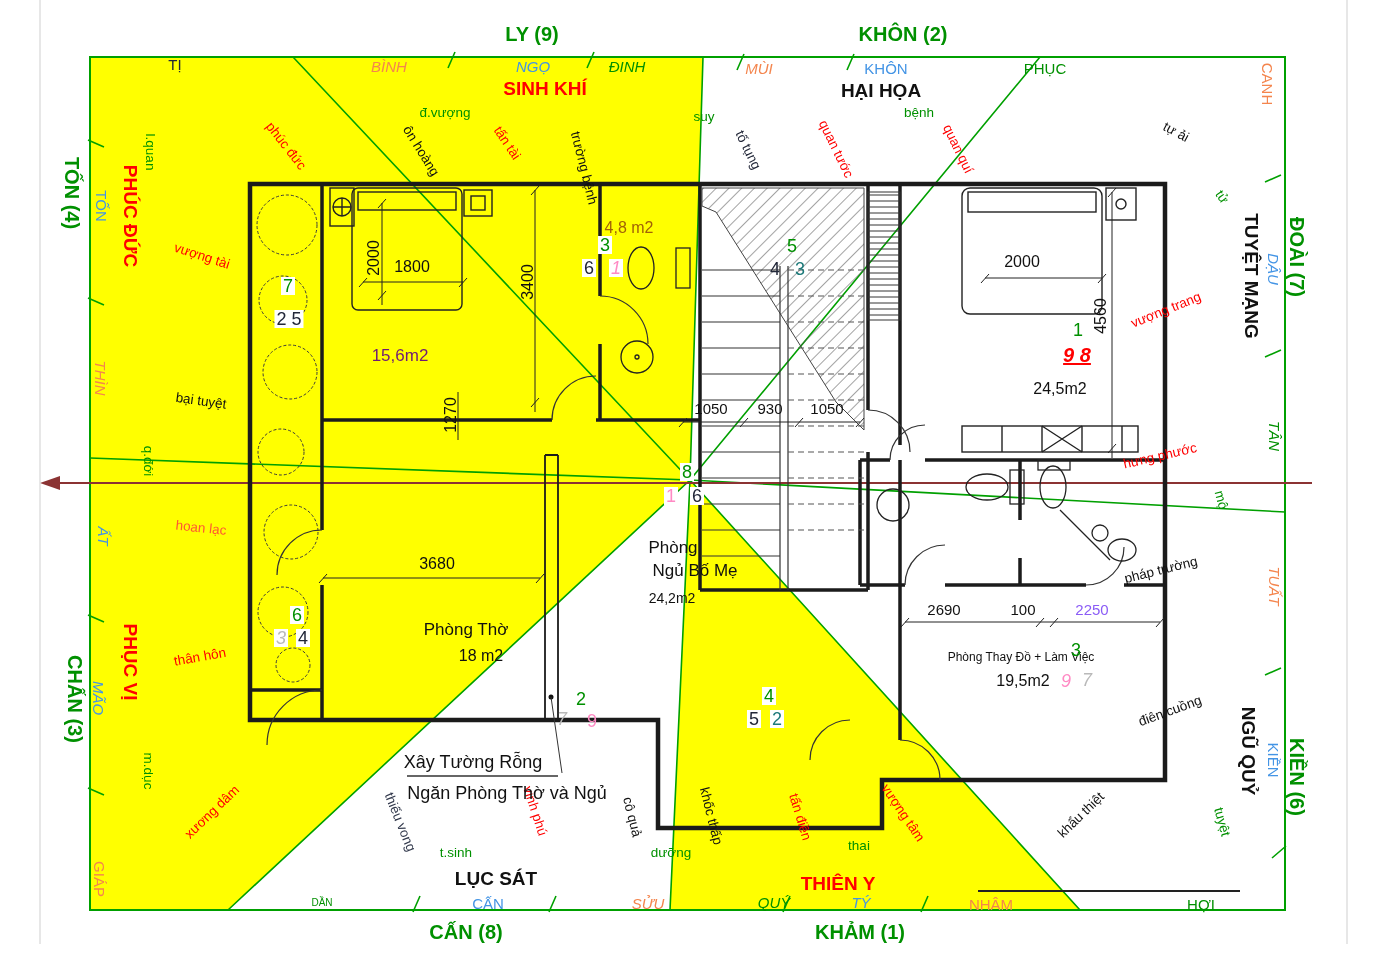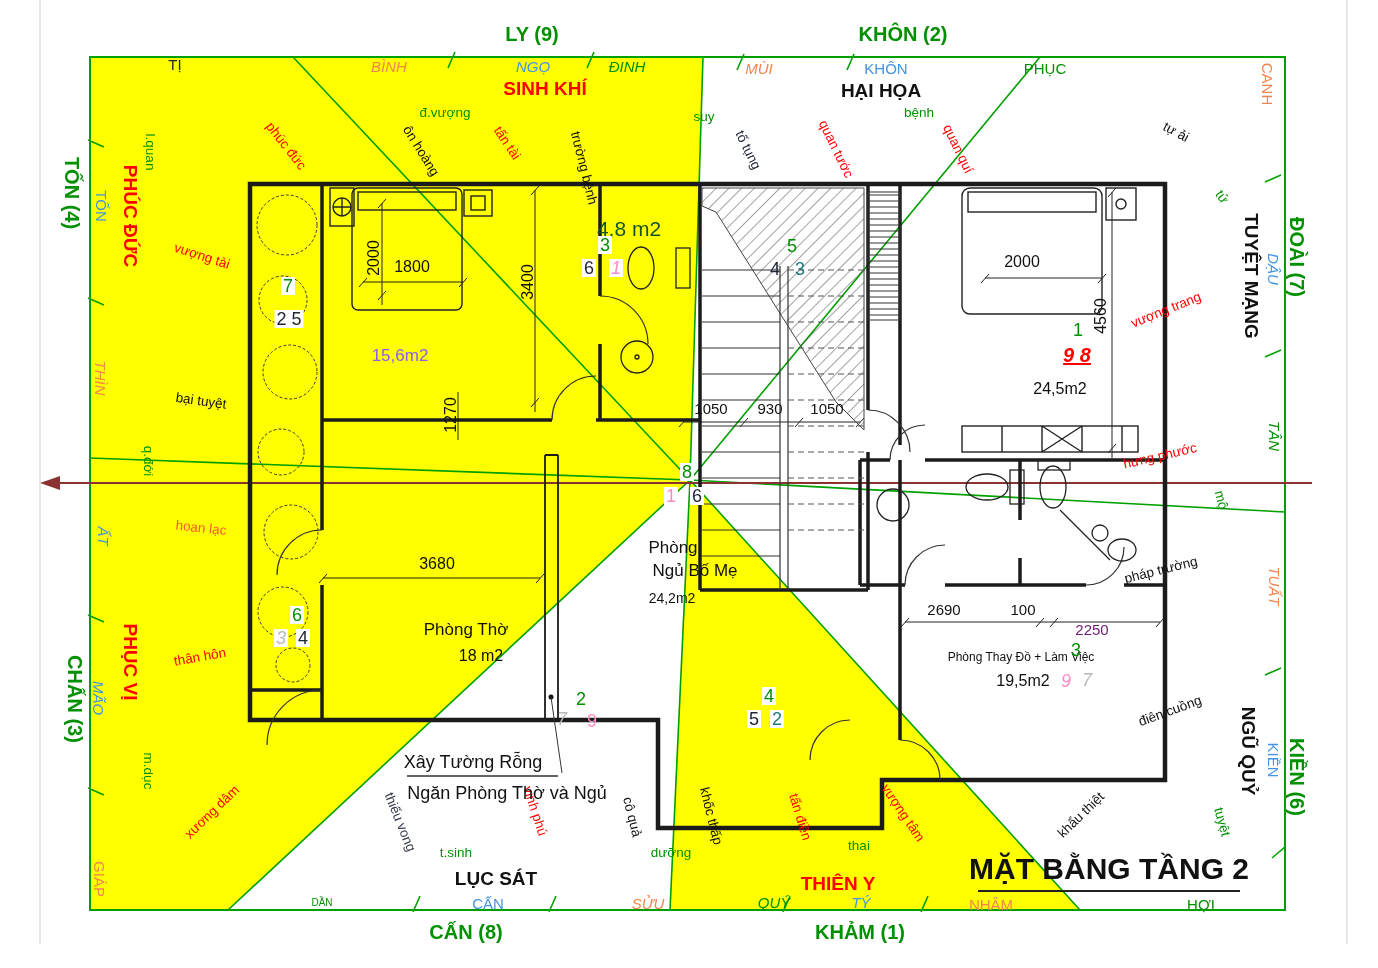--- a/index.html
+++ b/index.html
@@ -204,22 +204,22 @@
     <div class="lbl" style="left: 800px; top: 817px; transform: translate(-50%, -50%) rotate(73deg); color: rgb(255, 0, 0); font-size: 13.5px;">tấn điền</div>
     <div class="lbl" style="left: 903px; top: 813px; transform: translate(-50%, -50%) rotate(56deg); color: rgb(255, 0, 0); font-size: 13.5px;">vượng tâm</div>
     <div class="lbl" style="left: 673px; top: 547px; transform: translate(-50%, -50%); color: rgb(17, 17, 17); font-size: 17px;">Phòng</div>
     <div class="lbl" style="left: 695px; top: 570px; transform: translate(-50%, -50%); color: rgb(17, 17, 17); font-size: 17px;">Ngủ Bố Mẹ</div>
     <div class="lbl" style="left: 672px; top: 598px; transform: translate(-50%, -50%); color: rgb(17, 17, 17); font-size: 14px;">24,2m2</div>
     <div class="lbl" style="left: 466px; top: 629px; transform: translate(-50%, -50%); color: rgb(17, 17, 17); font-size: 17px;">Phòng Thờ</div>
     <div class="lbl" style="left: 481px; top: 656px; transform: translate(-50%, -50%); color: rgb(17, 17, 17); font-size: 16px; text-align: right;">18 m2</div>
     <div class="lbl" style="left: 1021px; top: 657px; transform: translate(-50%, -50%); color: rgb(17, 17, 17); font-size: 12px;">Phòng Thay Đồ + Làm Việc</div>
     <div class="lbl" style="left: 1023px; top: 681px; transform: translate(-50%, -50%); color: rgb(17, 17, 17); font-size: 16px;">19,5m2</div>
     <div class="lbl" style="left: 1060px; top: 389px; transform: translate(-50%, -50%); color: rgb(17, 17, 17); font-size: 16px;">24,5m2</div>
-    <div class="lbl" style="left: 629px; top: 228px; transform: translate(-50%, -50%); color: #14532d; font-size: 21px; text-align: center;">4,8 m2</div>
-    <div class="lbl" style="left: 400px; top: 355px; transform: translate(-50%, -50%); color: #8b5cf6; font-size: 17px;">15,6m2</div>
+    <div class="lbl" style="left: 629px; top: 228px; transform: translate(-50%, -50%); color: #a16207; font-size: 16px; text-align: center;">4,8 m2</div>
+    <div class="lbl" style="left: 400px; top: 355px; transform: translate(-50%, -50%); color: #701a75; font-size: 17px;">15,6m2</div>
     <div class="lbl" style="left: 288px; top: 286px; transform: translate(-50%, -50%); color: rgb(0, 144, 0); font-size: 18px; background: rgb(255, 255, 255); padding: 0px 2px;">7</div>
     <div class="lbl" style="left: 289px; top: 319px; transform: translate(-50%, -50%); color: rgb(34, 39, 56); font-size: 18px; background: rgb(255, 255, 255); padding: 0px 2px;">2 5</div>
     <div class="lbl" style="left: 605px; top: 245px; transform: translate(-50%, -50%); color: rgb(0, 144, 0); font-size: 18px; background: rgb(255, 255, 255); padding: 0px 2px;">3</div>
     <div class="lbl" style="left: 589px; top: 268px; transform: translate(-50%, -50%); color: rgb(34, 39, 56); font-size: 18px; background: rgb(255, 255, 255); padding: 0px 2px;">6</div>
     <div class="lbl" style="left: 616px; top: 268px; transform: translate(-50%, -50%); color: rgb(255, 138, 196); font-size: 18px; font-style: italic; background: rgb(255, 255, 255); padding: 0px 2px;">1</div>
     <div class="lbl" style="left: 792px; top: 246px; transform: translate(-50%, -50%); color: rgb(0, 144, 0); font-size: 18px;">5</div>
     <div class="lbl" style="left: 775px; top: 269px; transform: translate(-50%, -50%); color: rgb(34, 39, 56); font-size: 18px;">4</div>
     <div class="lbl" style="left: 800px; top: 269px; transform: translate(-50%, -50%); color: rgb(29, 122, 122); font-size: 18px;">3</div>
     <div class="lbl" style="left: 1078px; top: 330px; transform: translate(-50%, -50%); color: rgb(0, 144, 0); font-size: 18px;">1</div>
     <div class="lbl" style="left: 1077px; top: 355px; transform: translate(-50%, -50%); color: rgb(255, 0, 0); font-size: 20px; font-weight: 700; font-style: italic; text-decoration: underline;">9 8</div>
@@ -242,18 +242,17 @@
     <div class="lbl" style="left: 412px; top: 267px; transform: translate(-50%, -50%); color: rgb(17, 17, 17); font-size: 16px;">1800</div>
     <div class="lbl" style="left: 528px; top: 282px; transform: translate(-50%, -50%) rotate(-90deg); color: rgb(17, 17, 17); font-size: 16px;">3400</div>
     <div class="lbl" style="left: 451px; top: 415px; transform: translate(-50%, -50%) rotate(-90deg); color: rgb(17, 17, 17); font-size: 16px;">1270</div>
     <div class="lbl" style="left: 711px; top: 408px; transform: translate(-50%, -50%); color: rgb(17, 17, 17); font-size: 15px;">1050</div>
     <div class="lbl" style="left: 770px; top: 408px; transform: translate(-50%, -50%); color: rgb(17, 17, 17); font-size: 15px;">930</div>
     <div class="lbl" style="left: 827px; top: 408px; transform: translate(-50%, -50%); color: rgb(17, 17, 17); font-size: 15px;">1050</div>
     <div class="lbl" style="left: 1022px; top: 262px; transform: translate(-50%, -50%); color: rgb(17, 17, 17); font-size: 16px;">2000</div>
     <div class="lbl" style="left: 1101px; top: 316px; transform: translate(-50%, -50%) rotate(-90deg); color: rgb(17, 17, 17); font-size: 16px;">4560</div>
     <div class="lbl" style="left: 944px; top: 609px; transform: translate(-50%, -50%); color: rgb(17, 17, 17); font-size: 15px;">2690</div>
     <div class="lbl" style="left: 1023px; top: 609px; transform: translate(-50%, -50%); color: rgb(17, 17, 17); font-size: 15px;">100</div>
-    <div class="lbl" style="left: 1092px; top: 609px; transform: translate(-50%, -50%); color: #701a75; font-size: 15px; margin-top: 20px;">2250</div>
+    <div class="lbl" style="left: 1092px; top: 609px; transform: translate(-50%, -50%); color: #8b5cf6; font-size: 15px;">2250</div>
     <div class="lbl" style="left: 437px; top: 564px; transform: translate(-50%, -50%); color: rgb(17, 17, 17); font-size: 16px;">3680</div>
-    <div class="lbl" style="left: 1109px; top: 869px; transform: translate(-50%, -50%); color: rgb(17, 17, 17); font-size: 30px; font-weight: 700;">MẶT BẰNG TẦNG 2</div>
     <div class="lbl" style="left: 473px; top: 762px; transform: translate(-50%, -50%); color: rgb(17, 17, 17); font-size: 18px;">Xây Tường Rỗng</div>
     <div class="lbl" style="left: 507px; top: 793px; transform: translate(-50%, -50%); color: rgb(17, 17, 17); font-size: 18px;">Ngăn Phòng Thờ và Ngủ</div>
   </div>
 
 </body></html>

